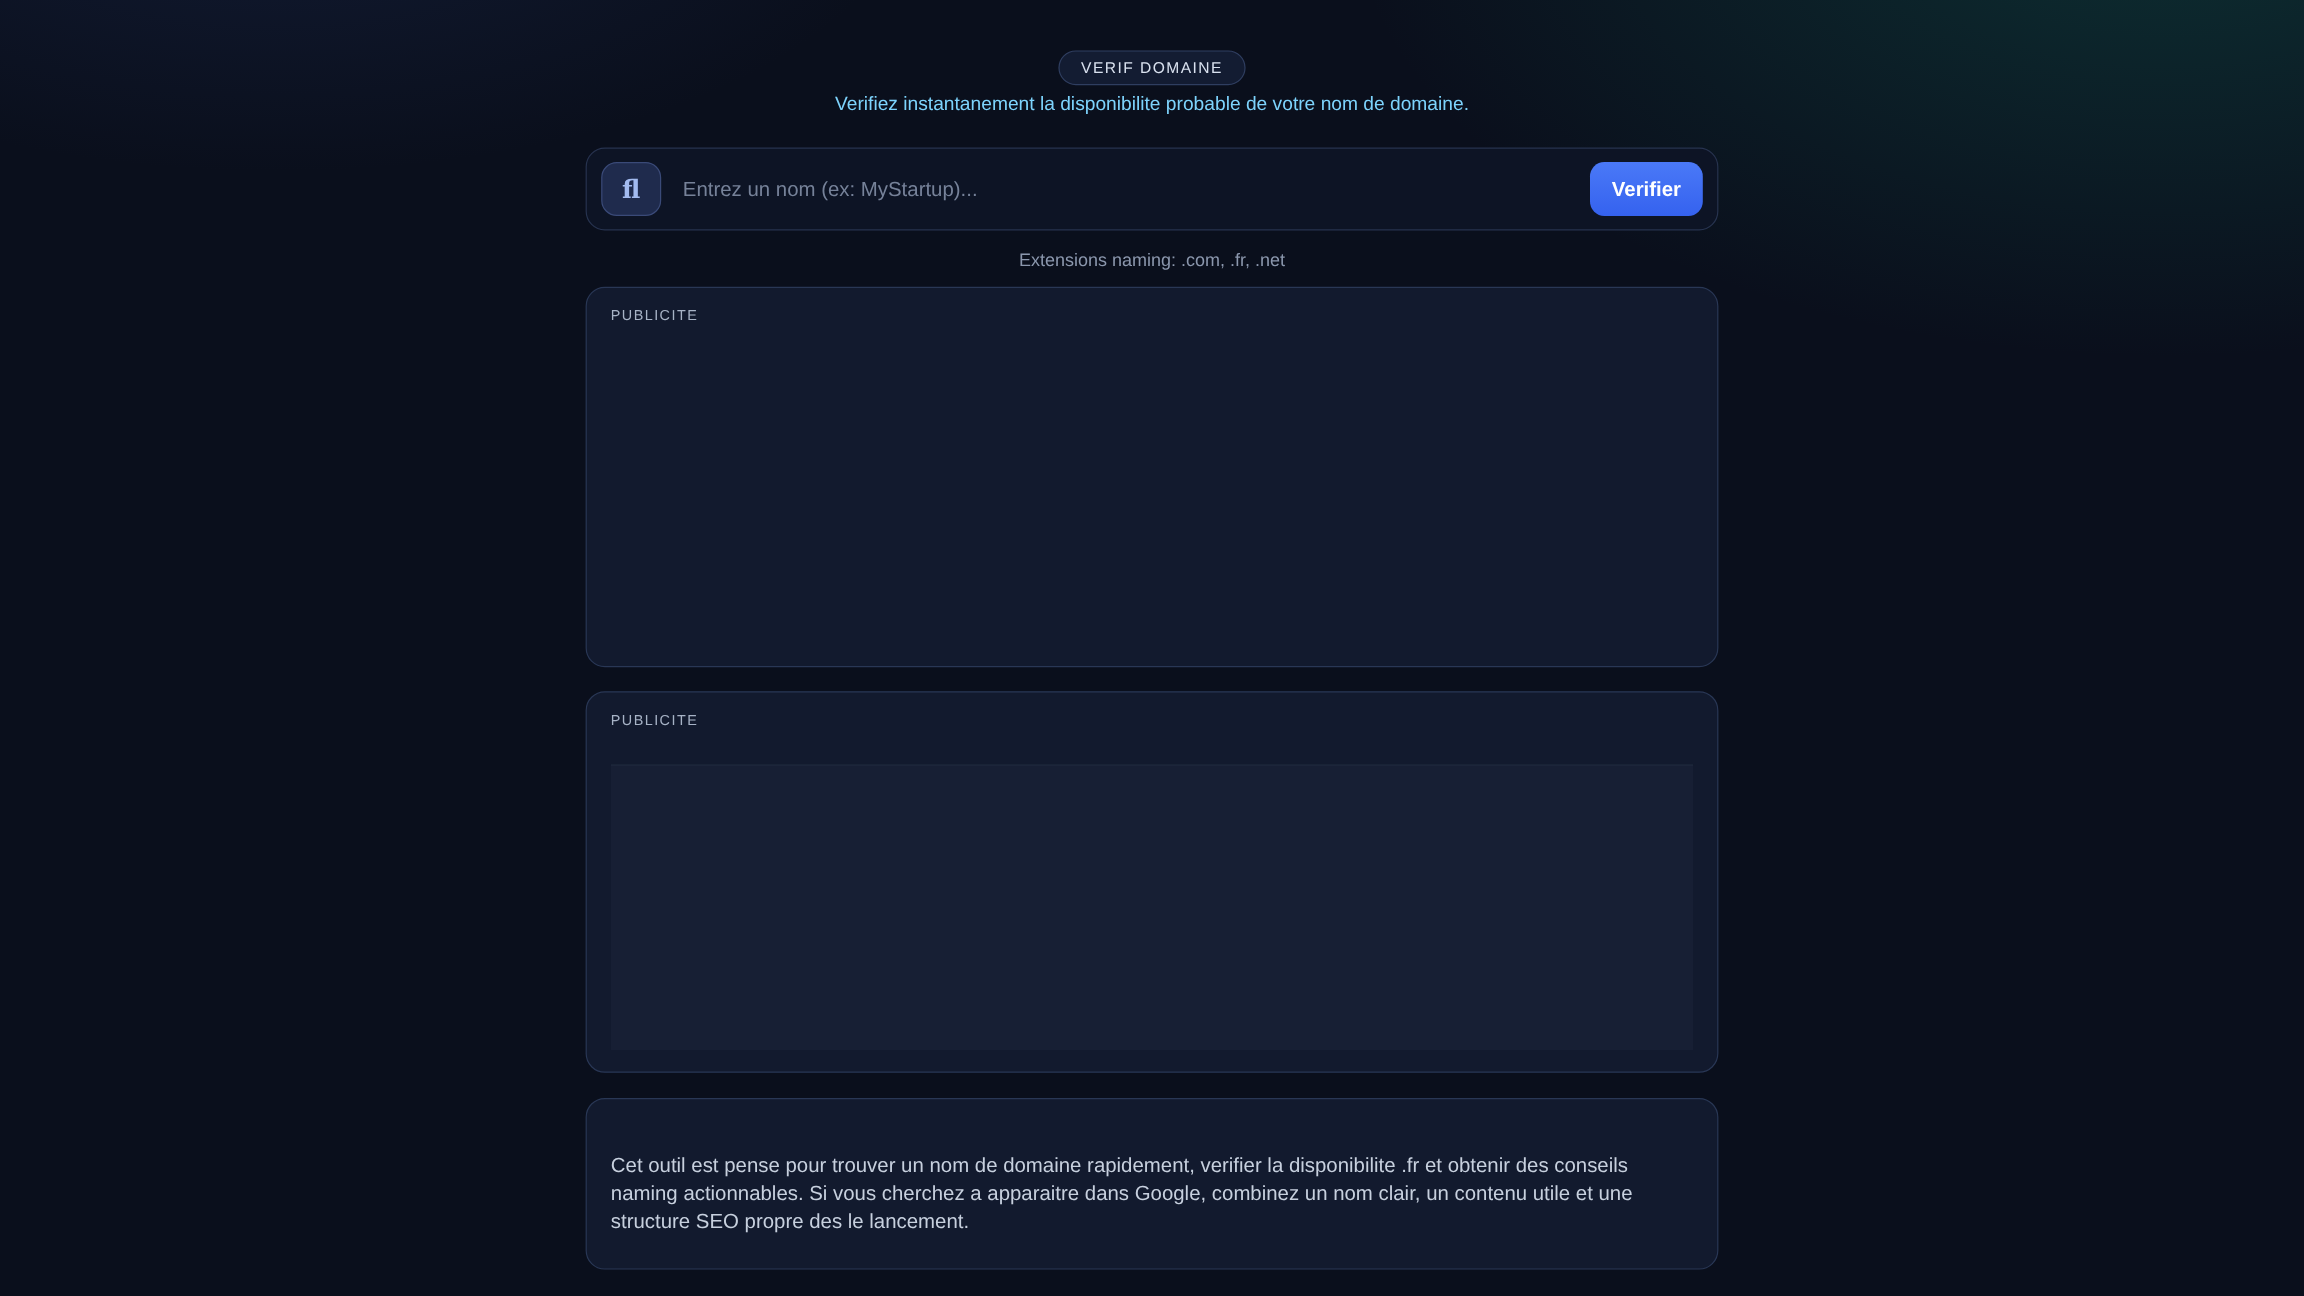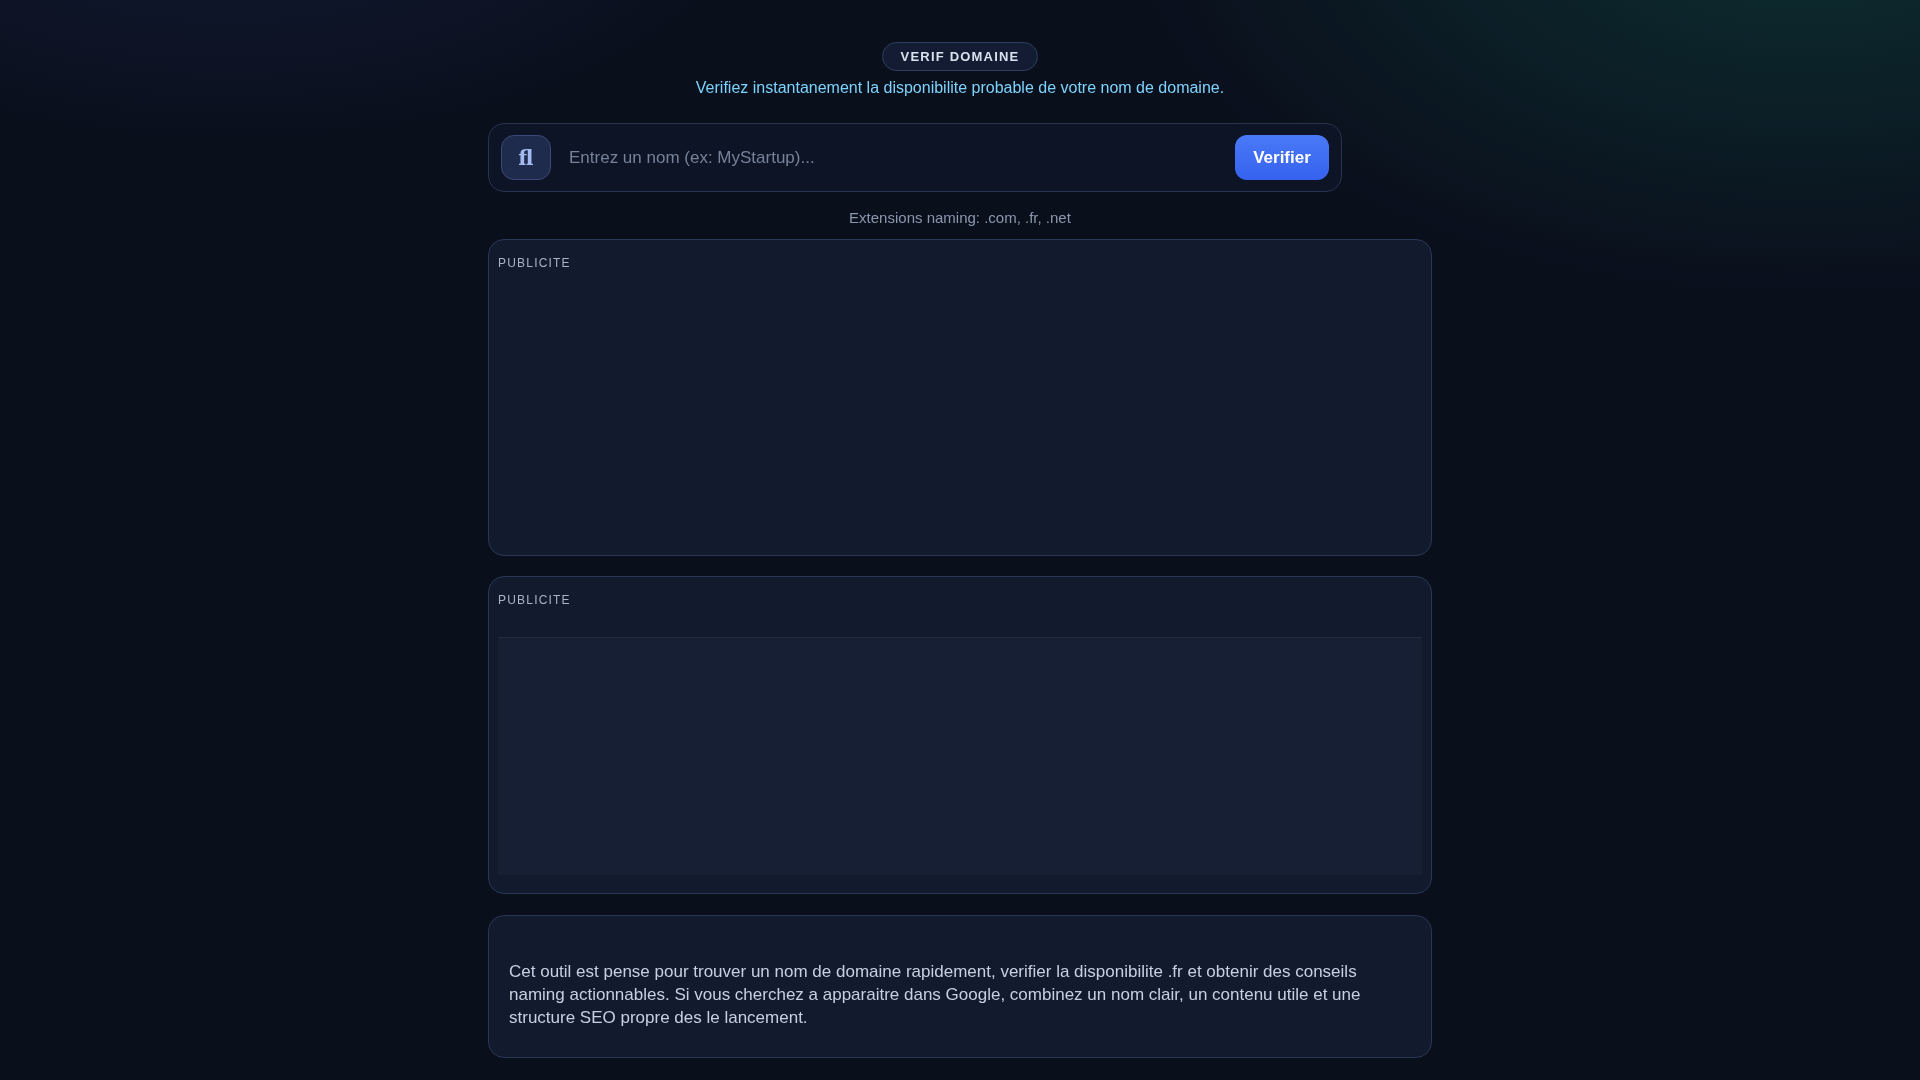--- a/index.html
+++ b/index.html
@@ -29,21 +29,21 @@
   .header { text-align: center; }
 
   .badge {
     display: inline-block;
     padding: 6px 18px;
     border: 1px solid #2f3e60;
     border-radius: 999px;
     background: #131c32;
     color: #d9e1ef;
     font-size: 13px;
-    font-weight: bold;
+    font-weight: normal;
     letter-spacing: 1.2px;
   }
 
   h1.title {
     margin-top: 16px;
     font-size: 47px;
     font-weight: bold;
     letter-spacing: -0.5px;
     color: #f4f7fc;
     line-height: 1.15;
@@ -59,21 +59,21 @@
   .subtitle {
     margin-top: 8px;
     font-size: 16px;
     color: #7dd3fc;
   }
 
   
   .search-bar {
     margin-top: 26px;
     height: 69px;
-    width: 854px;
+    width: 944px;
     display: flex;
     align-items: center;
     padding: 12px;
     background: #0d1425;
     border: 1px solid #27334f;
     border-radius: 16px;
   }
 
   .search-icon-box {
     width: 50px;
@@ -127,21 +127,21 @@
     font-size: 15px;
     color: #8b97ad;
   }
 
   
   .ad-box {
     width: 944px;
     background: #121a2e;
     border: 1px solid #293755;
     border-radius: 16px;
-    padding: 16px 9px;
+    padding: 16px 20px;
   }
   .ad-box-1 { margin-top: 13px; height: 317px; }
   .ad-box-2 { margin-top: 20px; height: 318px; }
 
   .ad-label {
     font-size: 12px;
     font-weight: normal;
     letter-spacing: 1.2px;
     color: #a7b3c6;
   }

